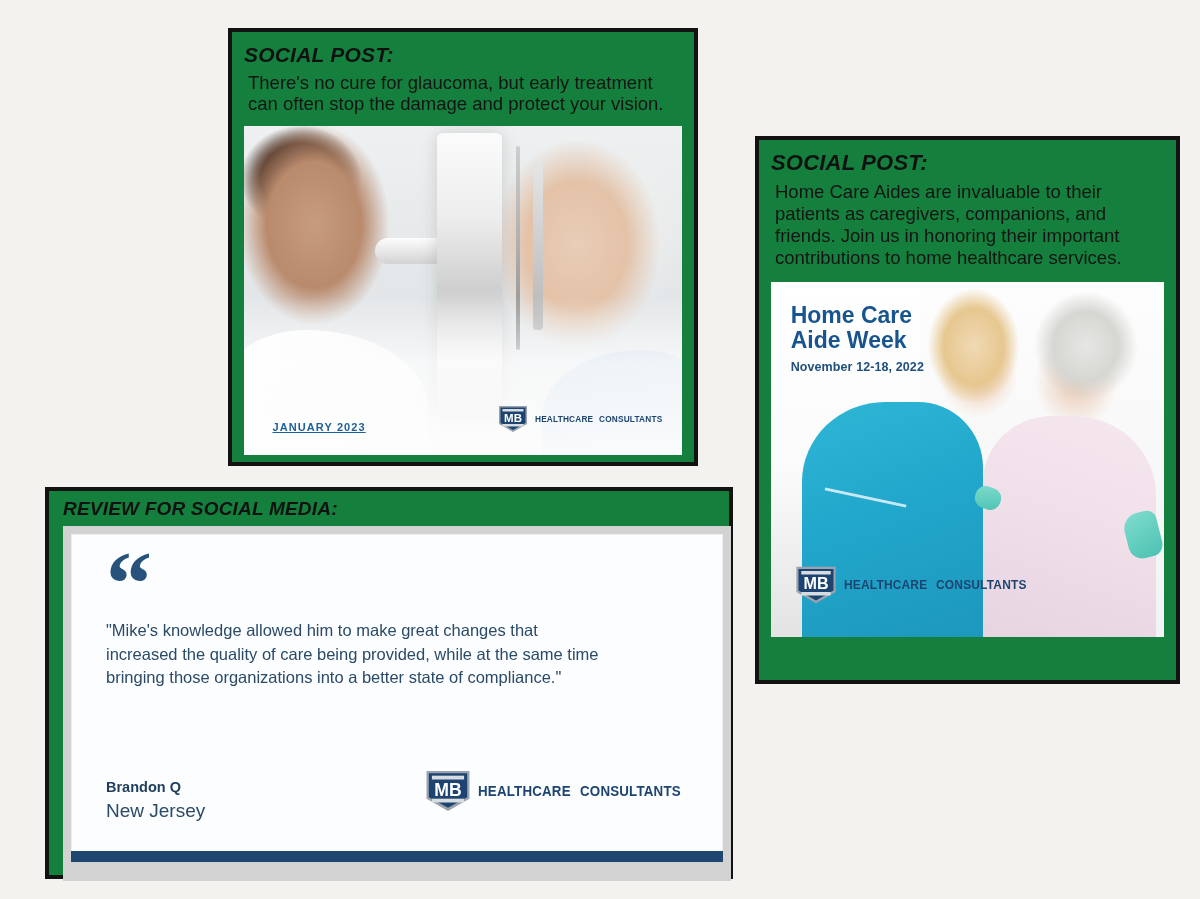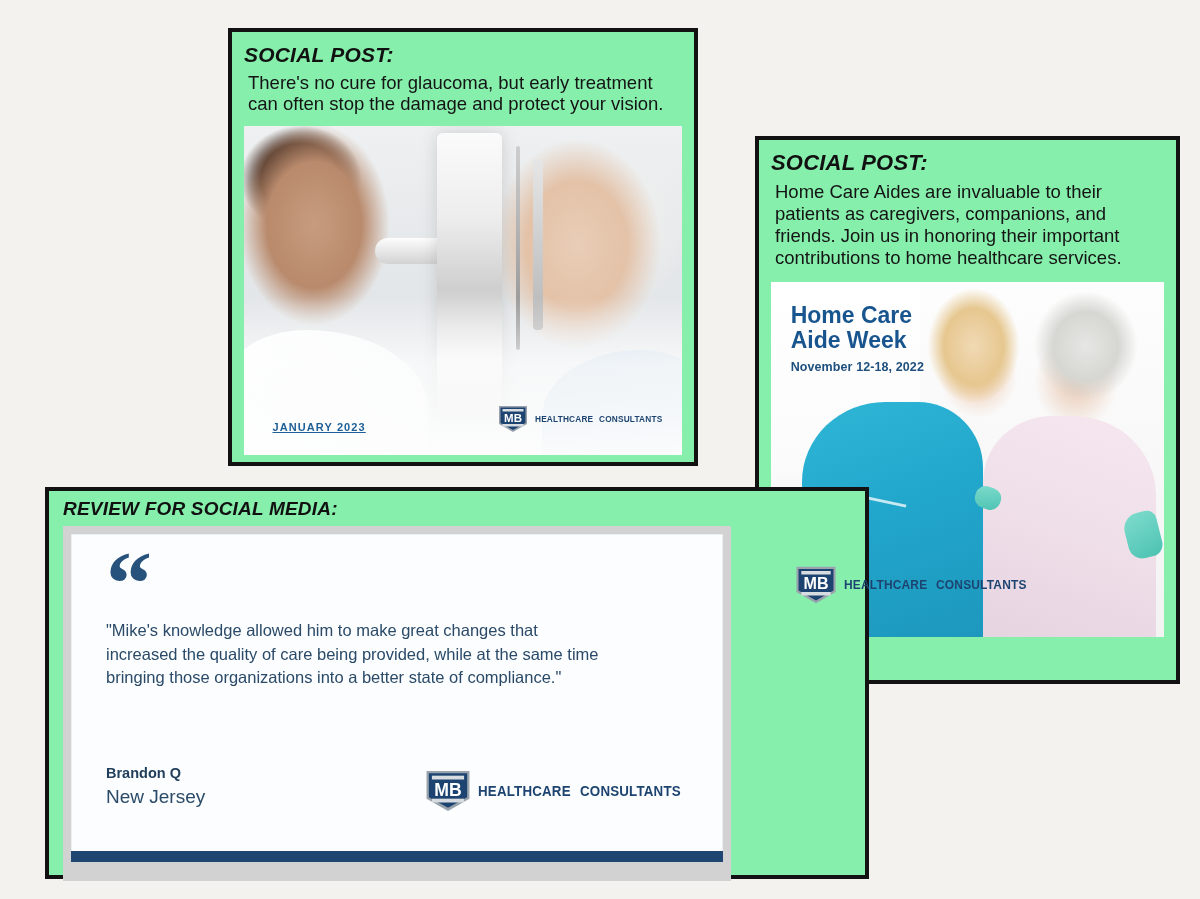--- a/index.html
+++ b/index.html
@@ -12,21 +12,21 @@
     height: 899px;
     background: #f4f2ee;
     font-family: "Liberation Sans", sans-serif;
     position: relative;
     overflow: hidden;
     -webkit-font-smoothing: antialiased;
   }
 
   .card {
     position: absolute;
-    background: #86efac;
+    background: #15803d;
     border: 4px solid #121212;
     box-sizing: border-box;
   }
 
   
   #card-glaucoma {
     left: 228px;
     top: 28px;
     width: 470px;
     height: 438px;
@@ -39,21 +39,21 @@
     top: 136px;
     width: 425px;
     height: 548px;
     padding: 10px 12px 0 12px;
   }
 
   
   #card-review {
     left: 45px;
     top: 487px;
-    width: 824px;
+    width: 688px;
     height: 392px;
     padding: 6px 10px 0 14px;
   }
 
   .post-label {
     font-style: italic;
     font-weight: bold;
     font-size: 21px;
     color: #111111;
     letter-spacing: 0.2px;
@@ -313,21 +313,21 @@
   .quote-text {
     margin-top: 10px;
     font-size: 16.5px;
     line-height: 1.42;
     color: #2a4a68;
     max-width: 500px;
   }
   .attribution {
     position: absolute;
     left: 34px;
-    bottom: 42px;
+    bottom: 28px;
   }
   .attr-name {
     font-size: 14.5px;
     font-weight: bold;
     color: #213f5c;
     line-height: 1.35;
   }
   .attr-loc {
     font-size: 19px;
     color: #2a4a68;

